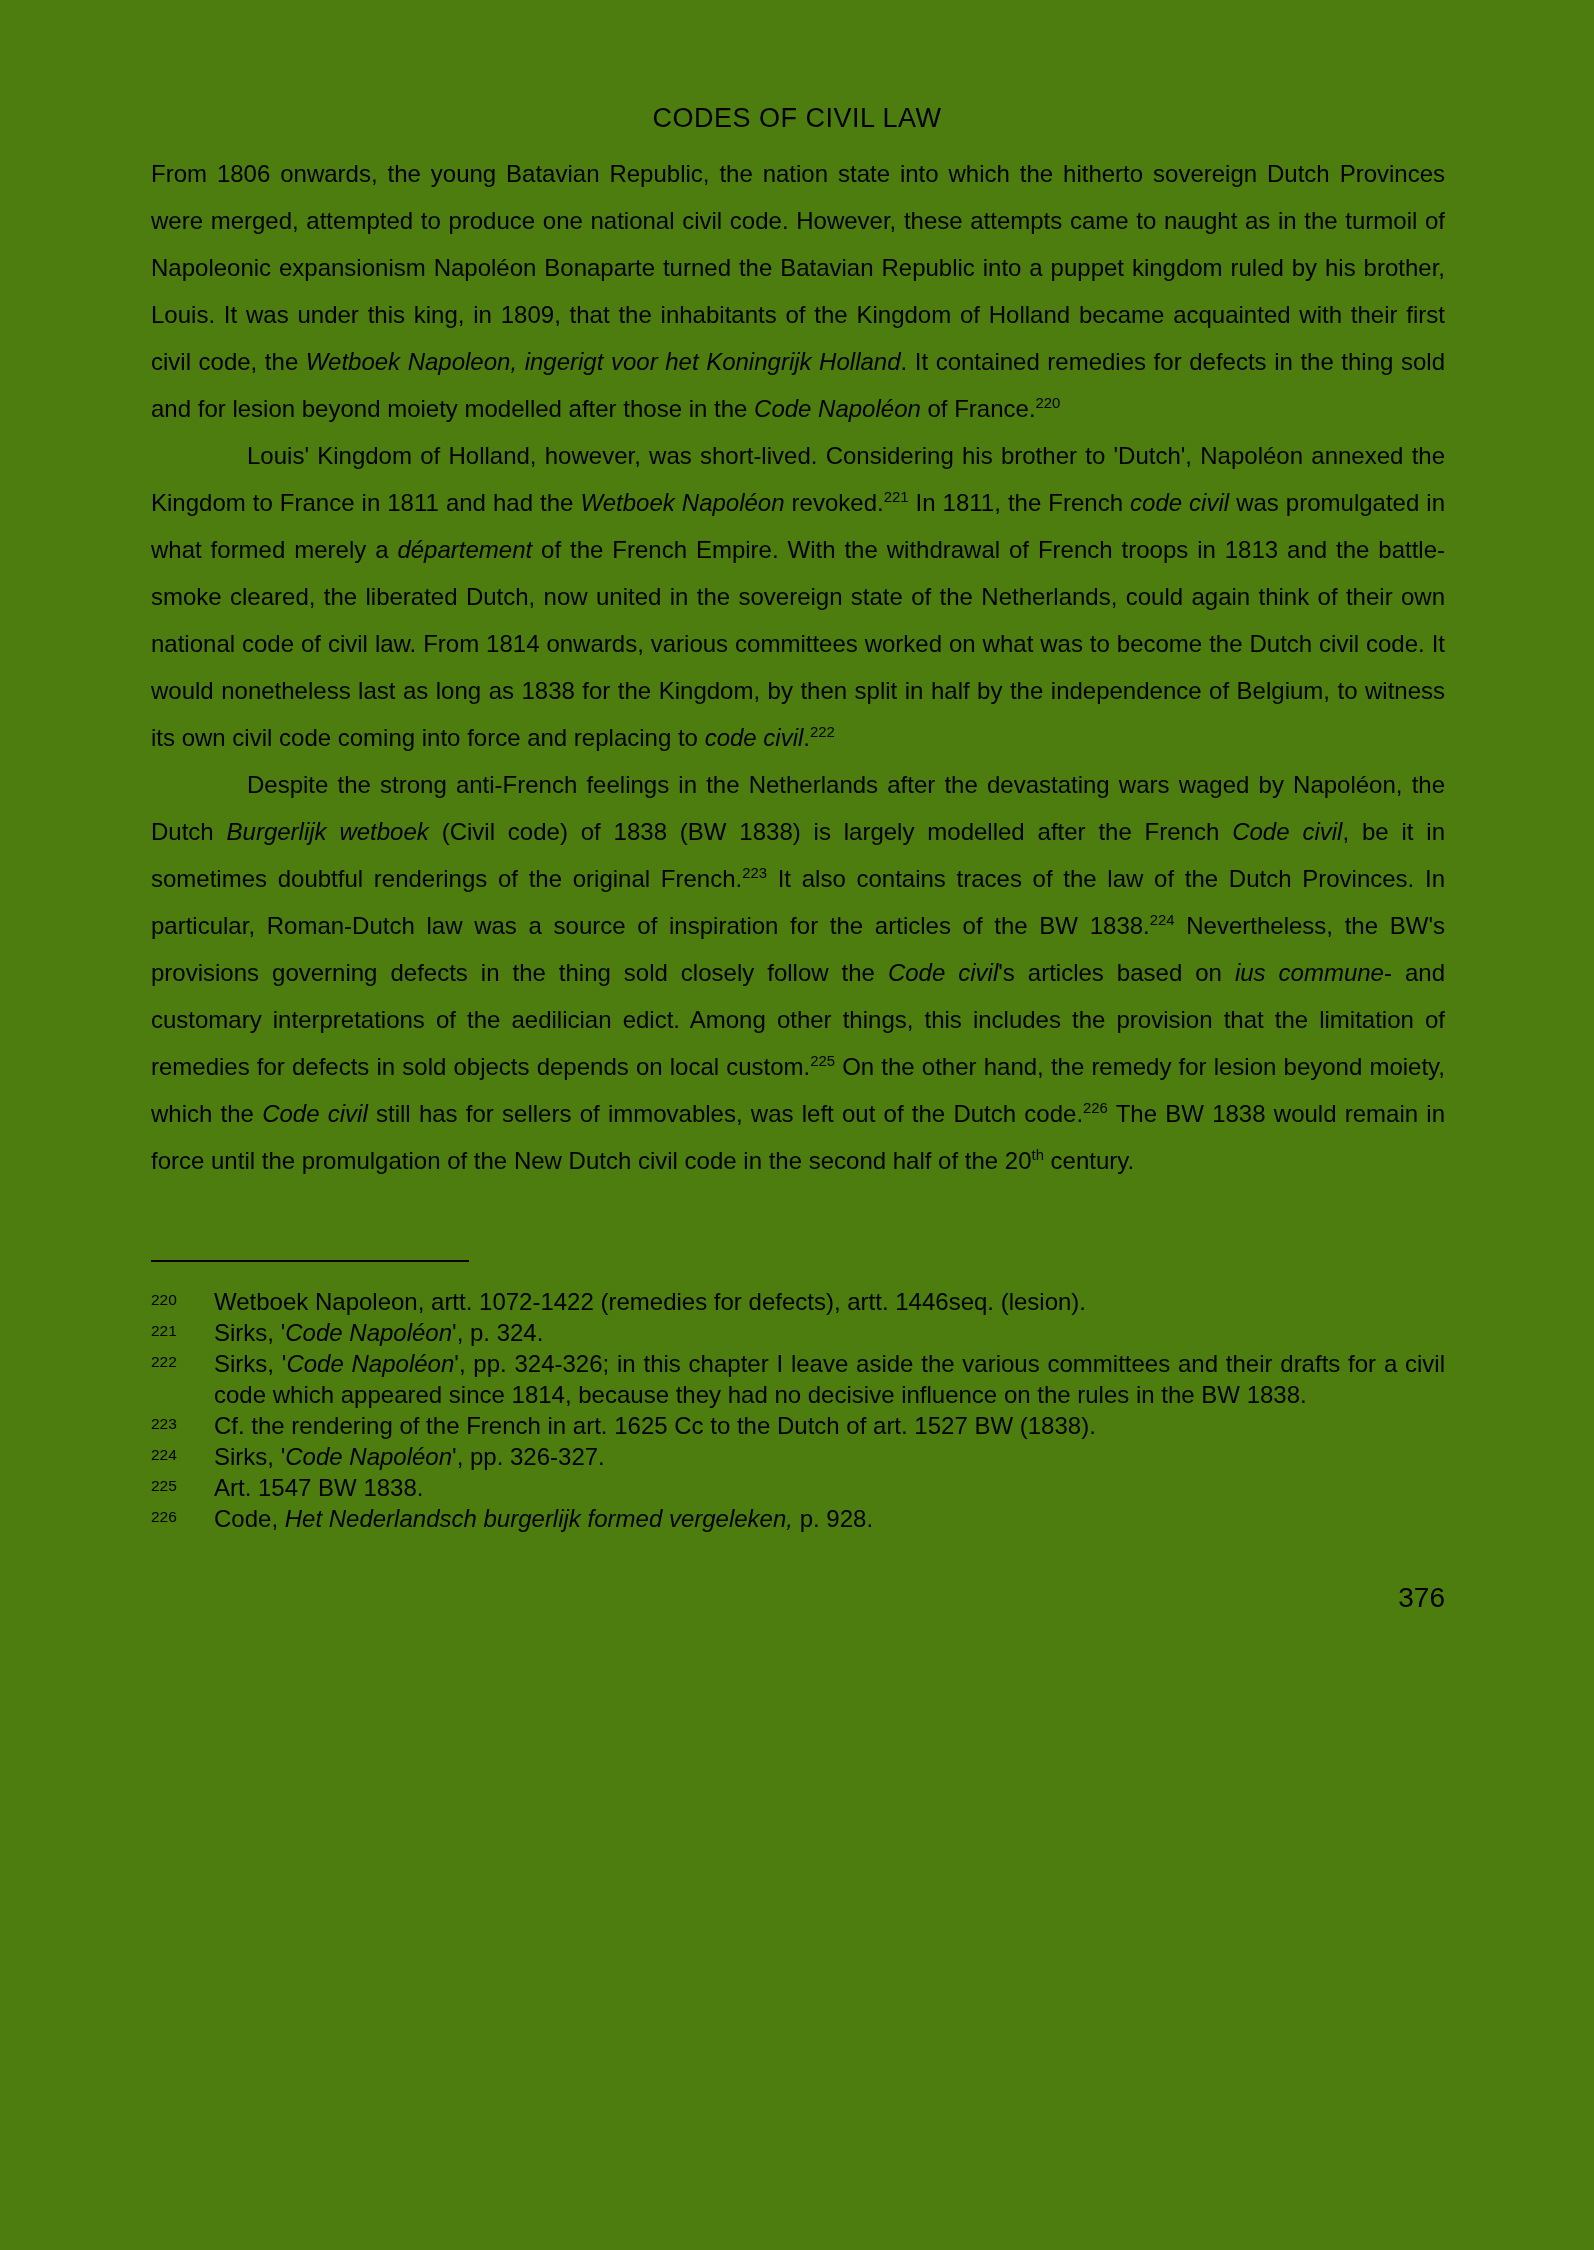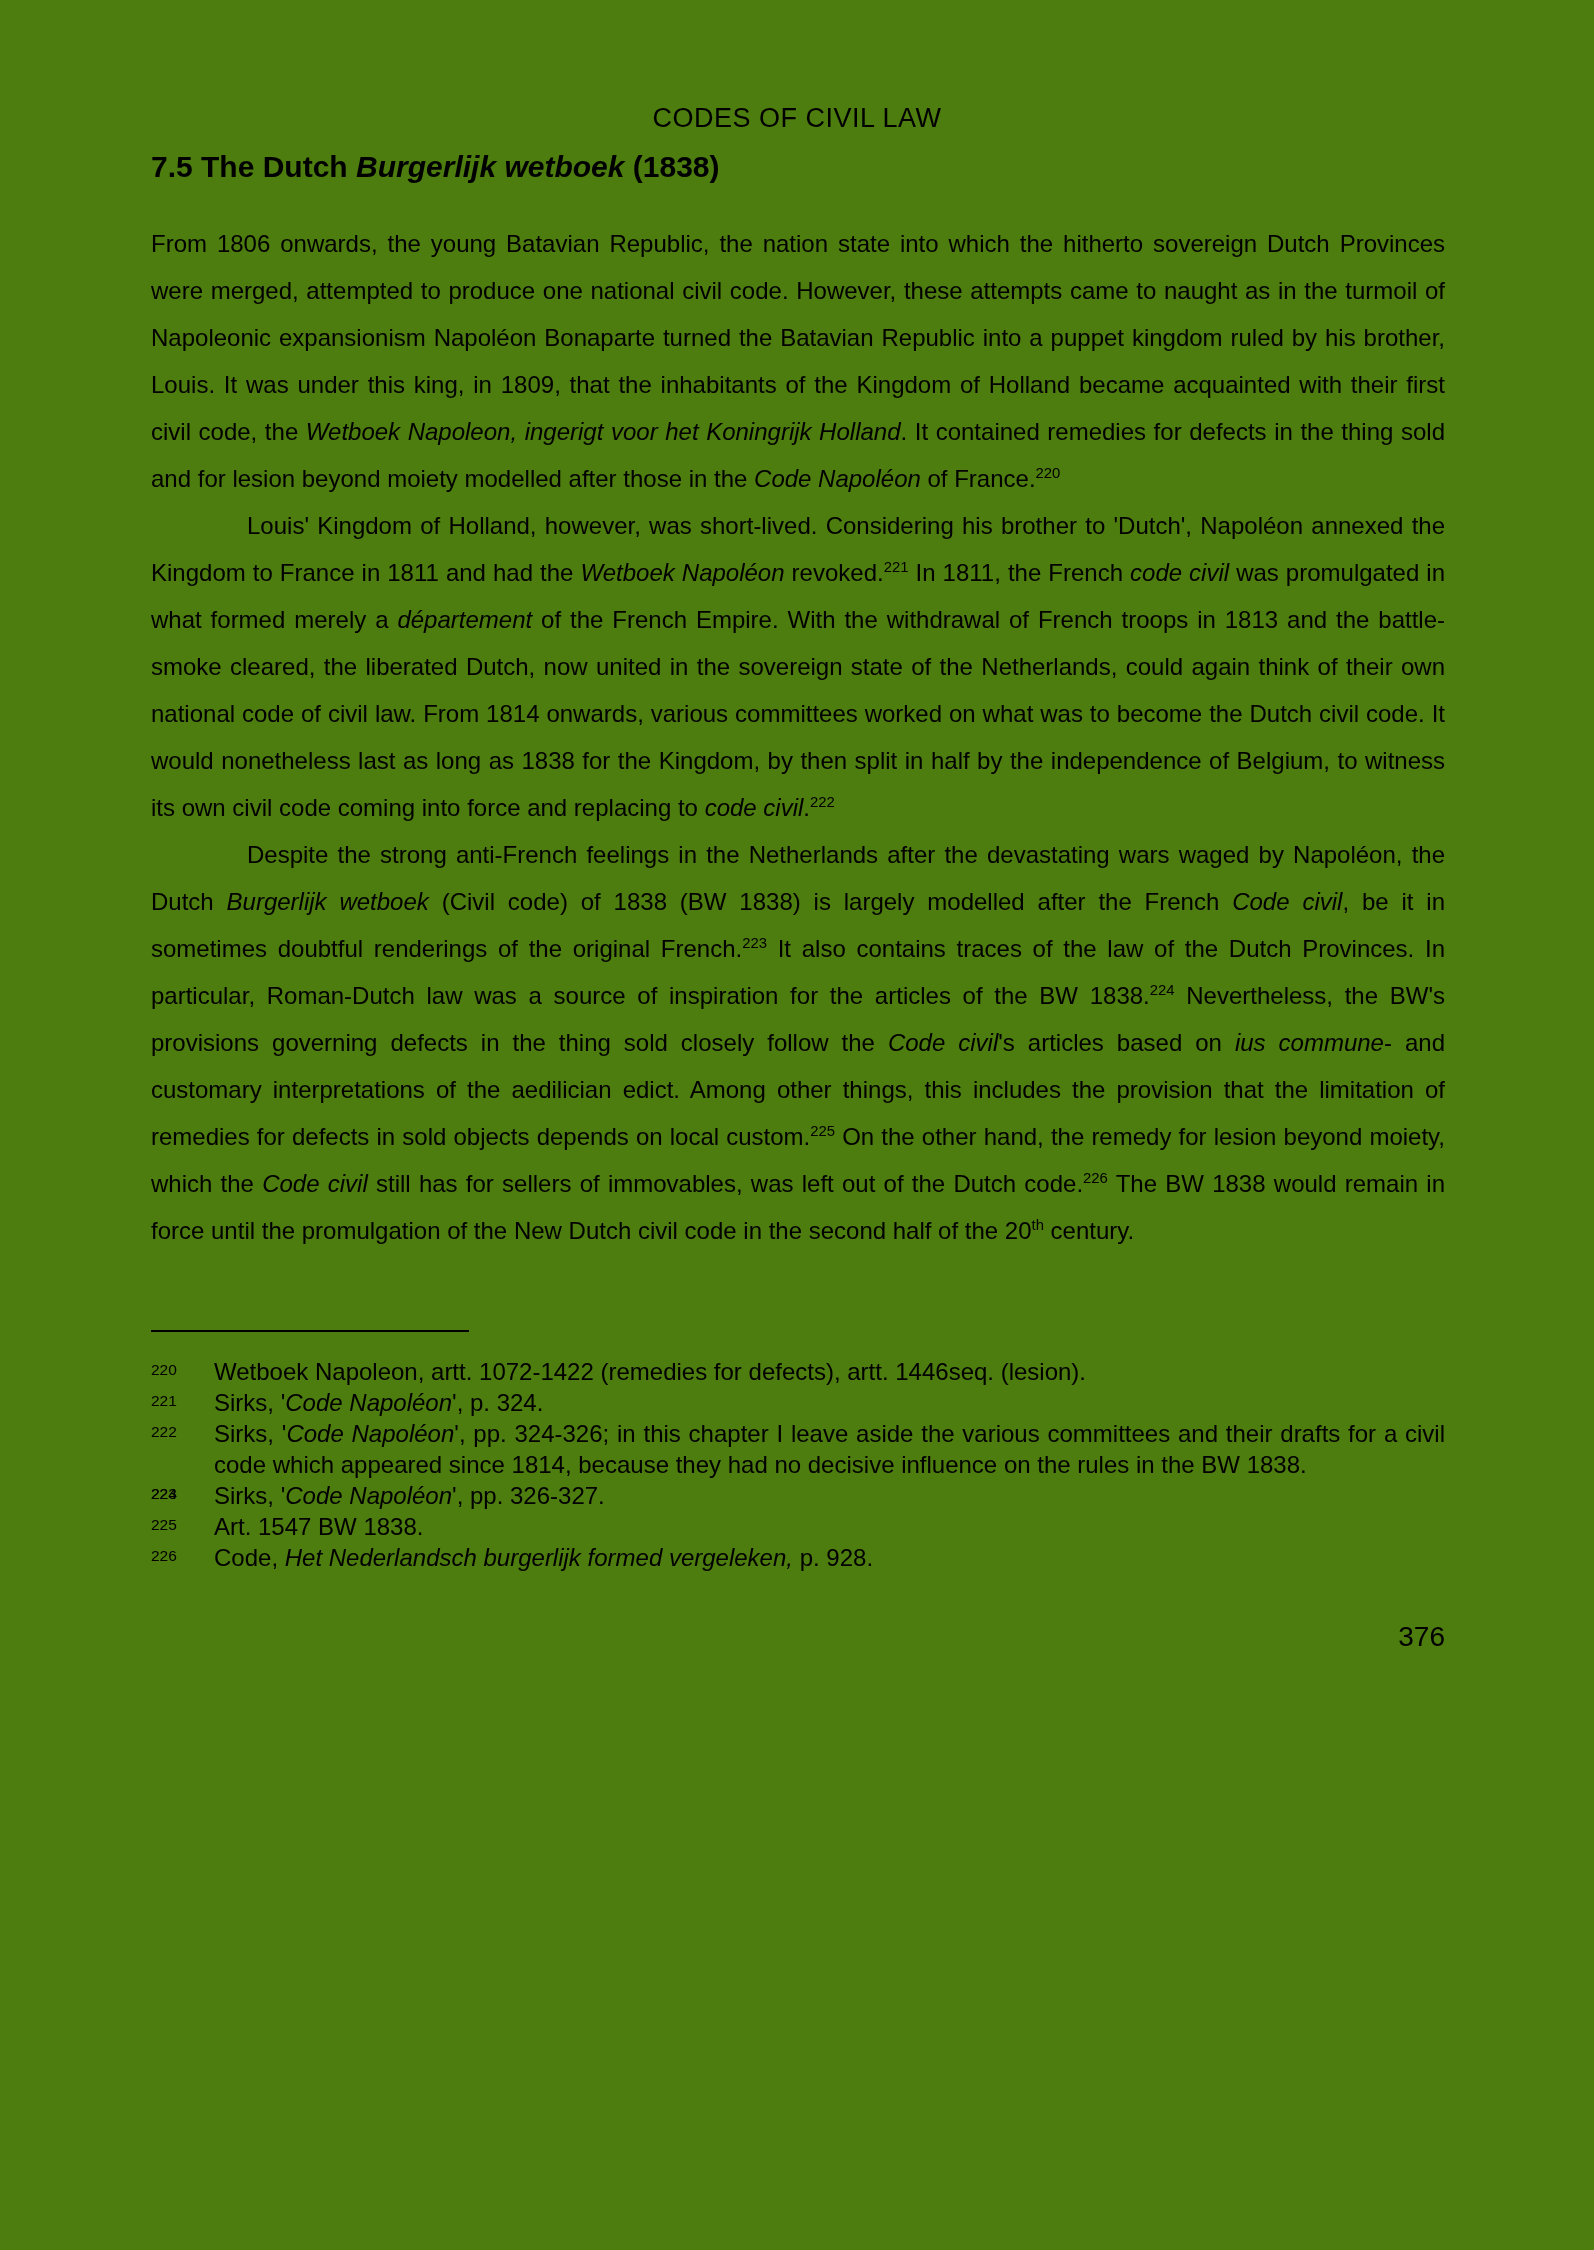--- a/index.html
+++ b/index.html
@@ -37,35 +37,34 @@
   }
   .page-number { text-align: right; font-size: 28px; margin-top: 48px; }
 </style>
 </head>
 <body>
 
 <div class="page">
   <div class="running-head">CODES OF CIVIL LAW</div>
 
   <div class="content">
-    <h1 class="heading"><span>7.5 The Dutch </span><span class="i">Burgerlijk wetboek</span><span> (1838)</span></h1>
 
     <div class="body-text">
         <p><span>From 1806 onwards, the young Batavian Republic, the nation state into which the hitherto sovereign Dutch Provinces were merged, attempted to produce one national civil code. However, these attempts came to naught as in the turmoil of Napoleonic expansionism Napoléon Bonaparte turned the Batavian Republic into a puppet kingdom ruled by his brother, Louis. It was under this king, in 1809, that the inhabitants of the Kingdom of Holland became acquainted with their first civil code, the </span><span class="i">Wetboek Napoleon, ingerigt voor het Koningrijk Holland</span><span>. It contained remedies for defects in the thing sold and for lesion beyond moiety modelled after those in the </span><span class="i">Code Napoléon</span><span> of France.</span><sup>220</sup></p>
         <p class="indent"><span>Louis' Kingdom of Holland, however, was short-lived. Considering his brother to 'Dutch', Napoléon annexed the Kingdom to France in 1811 and had the </span><span class="i">Wetboek Napoléon</span><span> revoked.</span><sup>221</sup><span> In 1811, the French </span><span class="i">code civil</span><span> was promulgated in what formed merely a </span><span class="i">département</span><span> of the French Empire. With the withdrawal of French troops in 1813 and the battle-smoke cleared, the liberated Dutch, now united in the sovereign state of the Netherlands, could again think of their own national code of civil law. From 1814 onwards, various committees worked on what was to become the Dutch civil code. It would nonetheless last as long as 1838 for the Kingdom, by then split in half by the independence of Belgium, to witness its own civil code coming into force and replacing to </span><span class="i">code civil</span><span>.</span><sup>222</sup></p>
         <p class="indent"><span>Despite the strong anti-French feelings in the Netherlands after the devastating wars waged by Napoléon, the Dutch </span><span class="i">Burgerlijk wetboek</span><span> (Civil code) of 1838 (BW 1838) is largely modelled after the French </span><span class="i">Code civil</span><span>, be it in sometimes doubtful renderings of the original French.</span><sup>223</sup><span> It also contains traces of the law of the Dutch Provinces. In particular, Roman-Dutch law was a source of inspiration for the articles of the BW 1838.</span><sup>224</sup><span> Nevertheless, the BW's provisions governing defects in the thing sold closely follow the </span><span class="i">Code civil</span><span>'s articles based on </span><span class="i">ius commune</span><span>- and customary interpretations of the aedilician edict. Among other things, this includes the provision that the limitation of remedies for defects in sold objects depends on local custom.</span><sup>225</sup><span> On the other hand, the remedy for lesion beyond moiety, which the </span><span class="i">Code civil</span><span> still has for sellers of immovables, was left out of the Dutch code.</span><sup>226</sup><span> The BW 1838 would remain in force until the promulgation of the New Dutch civil code in the second half of the 20</span><sup>th</sup><span> century.</span></p>
       </div>
 
     <hr class="fn-rule">
 
     <div class="footnotes">
         <div class="footnote"><span class="fn-num">220</span><span><span>Wetboek Napoleon, artt. 1072-1422 (remedies for defects), artt. 1446seq. (lesion).</span></span></div>
         <div class="footnote"><span class="fn-num">221</span><span><span>Sirks, '</span><span class="i">Code Napoléon</span><span>', p. 324.</span></span></div>
         <div class="footnote"><span class="fn-num">222</span><span><span>Sirks, '</span><span class="i">Code Napoléon</span><span>', pp. 324-326; in this chapter I leave aside the various committees and their drafts for a civil code which appeared since 1814, because they had no decisive influence on the rules in the BW 1838.</span></span></div>
-        <div class="footnote"><span class="fn-num">223</span></div>
+        <div class="footnote"><span class="fn-num">223</span><span><span>Cf. the rendering of the French in art. 1625 Cc to the Dutch of art. 1527 BW (1838).</span></span></div>
         <div class="footnote"><span class="fn-num">224</span><span><span>Sirks, '</span><span class="i">Code Napoléon</span><span>', pp. 326-327.</span></span></div>
         <div class="footnote"><span class="fn-num">225</span><span><span>Art. 1547 BW 1838.</span></span></div>
         <div class="footnote"><span class="fn-num">226</span><span><span>Code, </span><span class="i">Het Nederlandsch burgerlijk formed vergeleken,</span><span> p. 928.</span></span></div>
       </div>
 
     <div class="page-number">376</div>
   </div>
 </div>
 
 </body></html>

